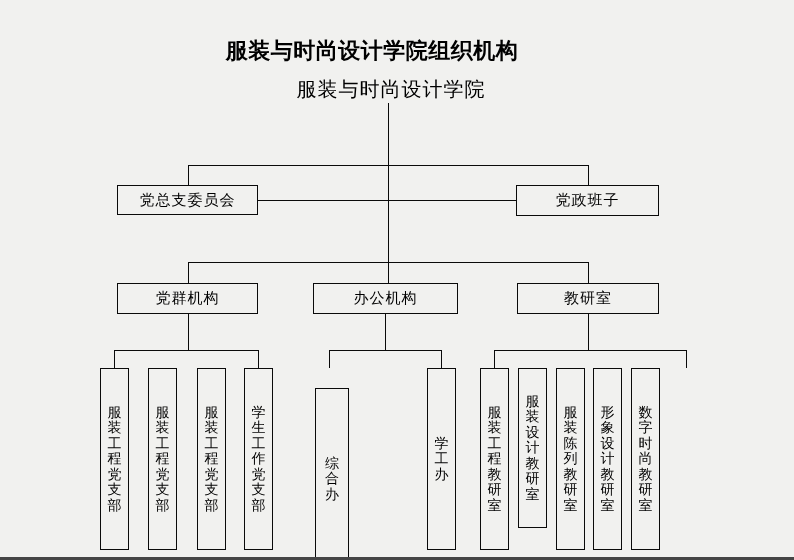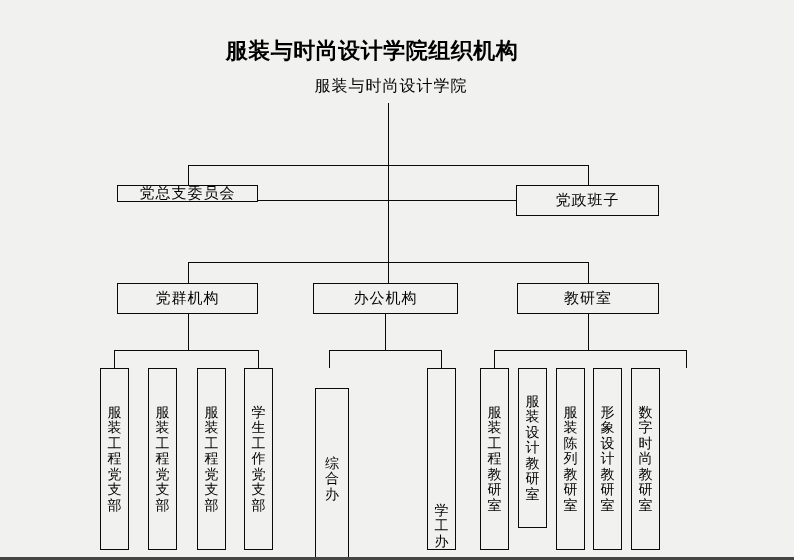--- a/index.html
+++ b/index.html
@@ -14,21 +14,21 @@
   .chart-title{
     position:absolute;left:372px;top:36px;
     transform:translateX(-50%);
     white-space:nowrap;
     font-size:22px;font-weight:bold;letter-spacing:0.5px;
   }
   .root-label{
     position:absolute;left:391px;top:76px;
     transform:translateX(-50%);
     white-space:nowrap;
-    font-size:16px;letter-spacing:1px;
+    font-size:20px;letter-spacing:1px;
   }
   .hline,.vline{position:absolute;background:#0a0a0a;}
   .node{
     position:absolute;
     box-sizing:border-box;
     border:1px solid #0a0a0a;
     display:flex;align-items:center;justify-content:center;
     font-size:15px;letter-spacing:1px;
     background:transparent;
   }
@@ -58,21 +58,21 @@
   <div class="chart-title">服装与时尚设计学院组织机构</div>
   <div class="root-label">服装与时尚设计学院</div>
 
   <div class="vline" style="left:388px;top:103px;width:1px;height:180px;"></div>
 
   <div class="hline" style="left:188px;top:165px;width:401px;height:1px;"></div>
   <div class="vline" style="left:188px;top:165px;width:1px;height:20px;"></div>
   <div class="vline" style="left:588px;top:165px;width:1px;height:20px;"></div>
   <div class="hline" style="left:258px;top:200px;width:258px;height:1px;"></div>
 
-  <div class="node" style="left:117px;top:185px;width:141px;height:17px;">
+  <div class="node" style="left:117px;top:185px;width:141px;height:30px;">
     <span>党总支委员会</span>
   </div>
   <div class="node" style="left:516px;top:185px;width:143px;height:31px;">
     <span>党政班子</span>
   </div>
 
   <div class="hline" style="left:188px;top:262px;width:401px;height:1px;"></div>
   <div class="vline" style="left:188px;top:262px;width:1px;height:21px;"></div>
   <div class="vline" style="left:588px;top:262px;width:1px;height:21px;"></div>
 
@@ -110,21 +110,21 @@
   <div class="leaf" style="left:197px;top:368px;width:29px;height:182px;">
     <span>服装工程党支部</span>
   </div>
   <div class="leaf" style="left:244px;top:368px;width:29px;height:182px;">
     <span>学生工作党支部</span>
   </div>
 
   <div class="leaf" style="left:315px;top:388px;width:34px;height:182px;">
     <span>综合办</span>
   </div>
-  <div class="leaf" style="left:427px;top:368px;width:29px;height:182px;align-items:flex-end;">
+  <div class="leaf" style="left:427px;top:368px;width:29px;height:182px;">
     <span>学工办</span>
   </div>
 
   <div class="leaf" style="left:480px;top:368px;width:29px;height:182px;">
     <span>服装工程教研室</span>
   </div>
   <div class="leaf" style="left:518px;top:368px;width:29px;height:160px;">
     <span>服装设计教研室</span>
   </div>
   <div class="leaf" style="left:556px;top:368px;width:29px;height:182px;">

